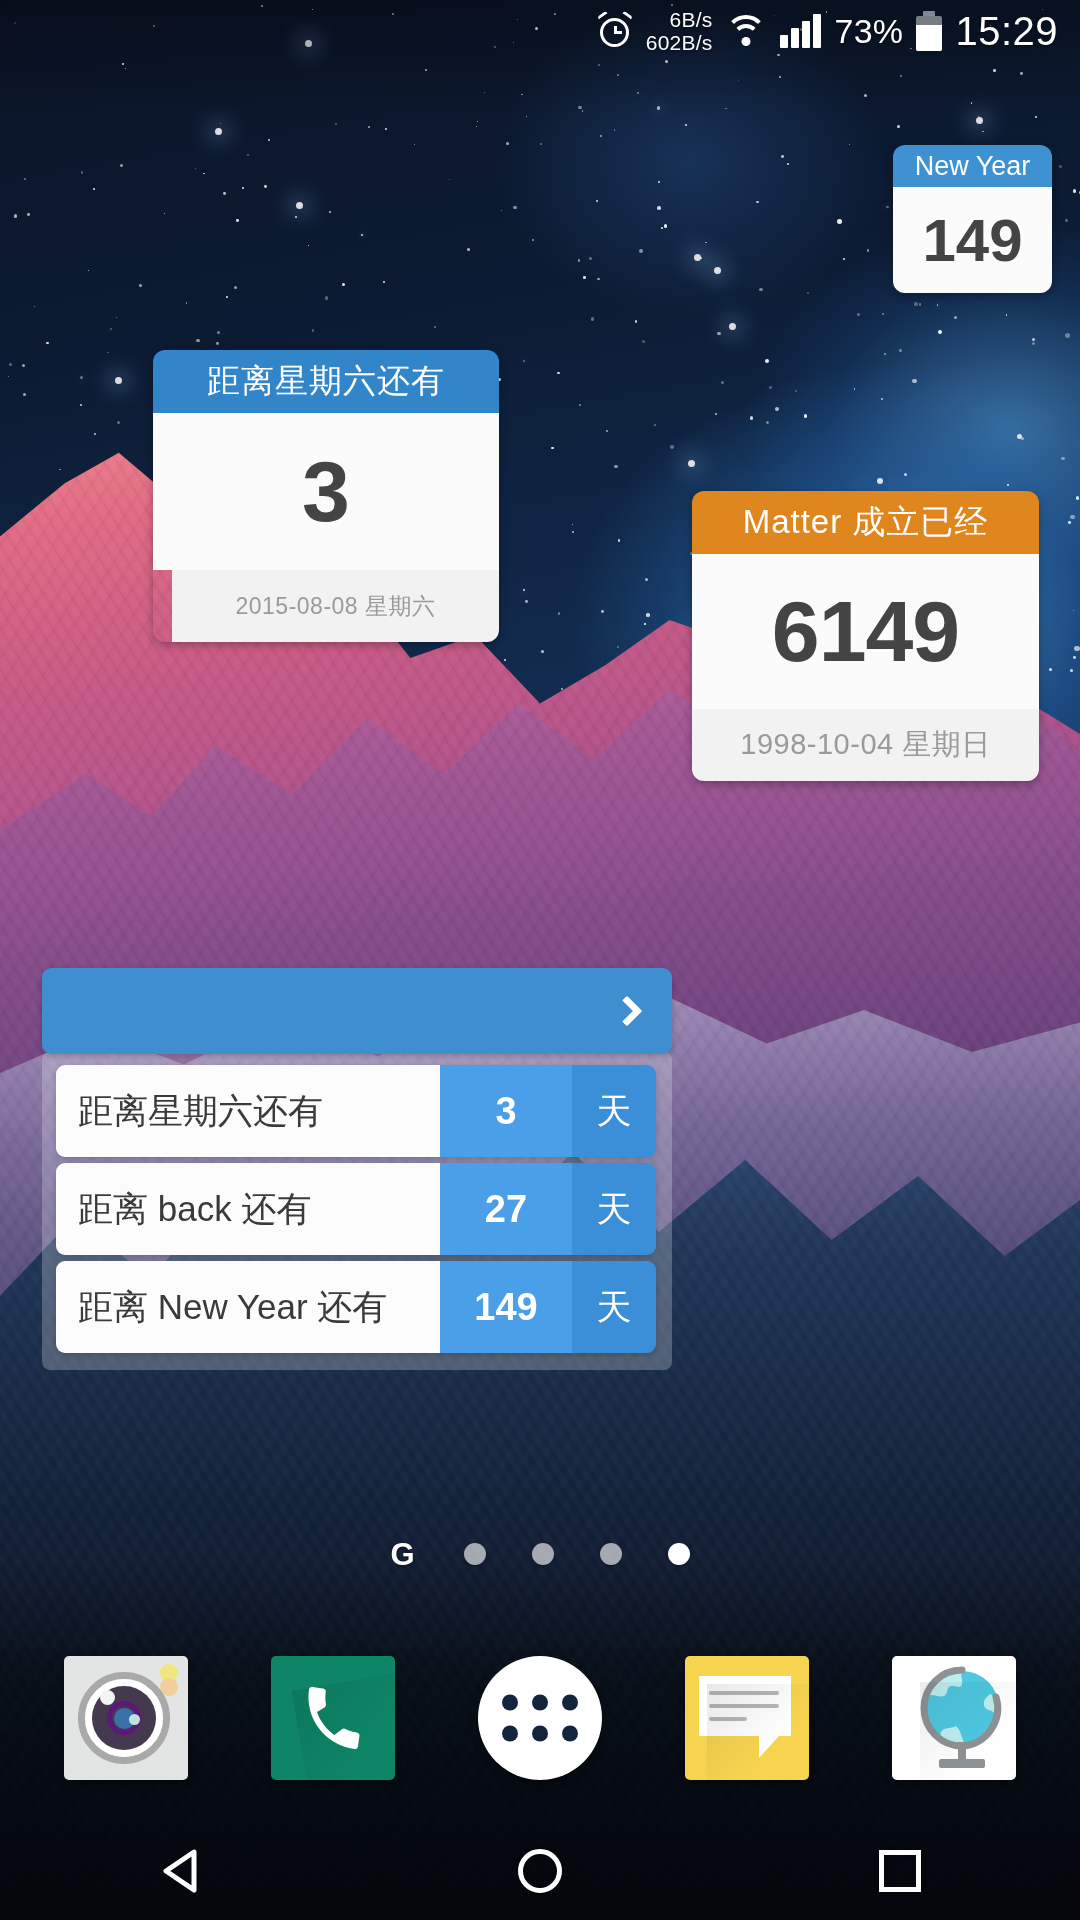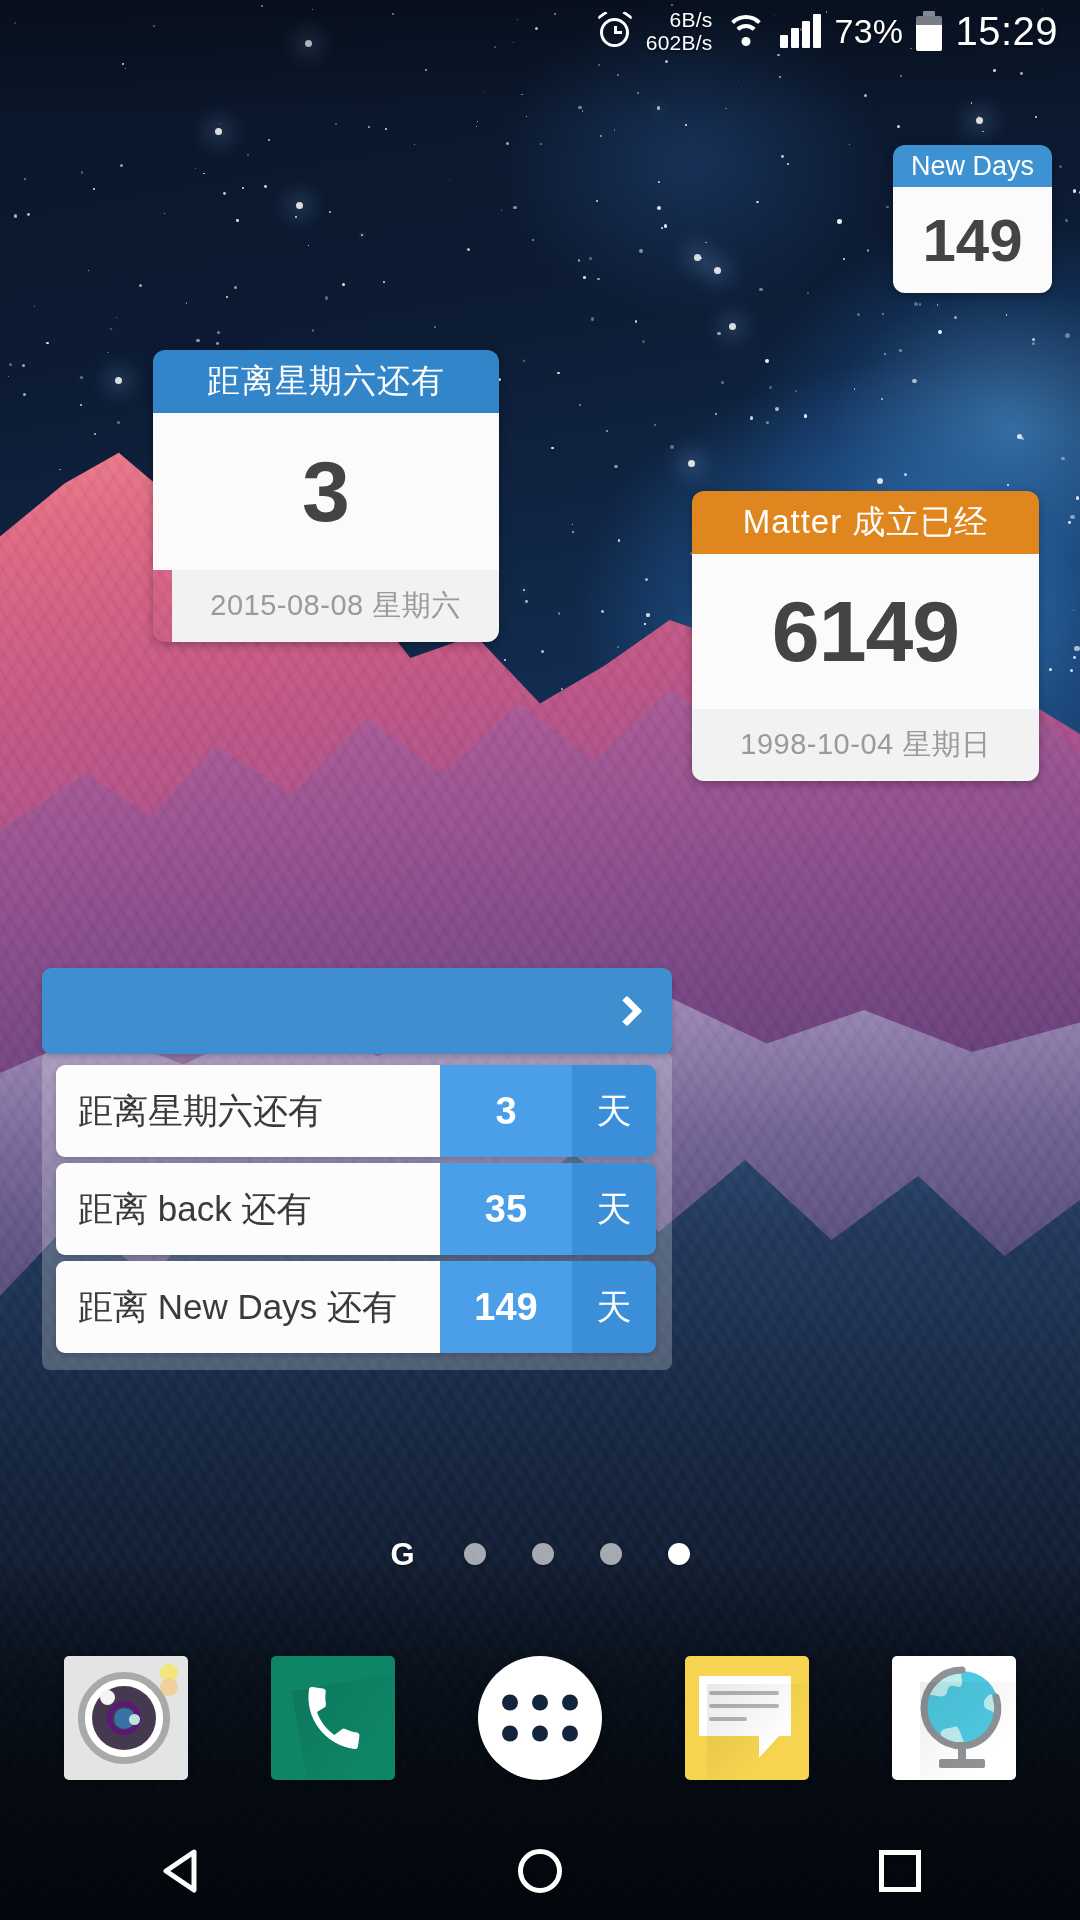--- a/index.html
+++ b/index.html
@@ -133,21 +133,21 @@
 
   
   #w-newyear { left:893px; top:145px; width:159px; height:148px; }
   #w-newyear .hdr  { height:42px; background:#3f92d2; font-size:27px; }
   #w-newyear .body { height:106px; font-size:60px; }
 
   
   #w-saturday { left:153px; top:350px; width:346px; height:292px; }
   #w-saturday .hdr  { height:63px; background:#3185c8; font-size:33px; letter-spacing:1px; }
   #w-saturday .body { height:157px; font-size:86px; }
-  #w-saturday .foot { height:72px; font-size:29px; letter-spacing:.5px;margin-left:19px; }
+  #w-saturday .foot { height:72px; font-size:23px; letter-spacing:.5px;margin-left:19px; }
 
   #w-google-real { left:692px; top:491px; width:347px; height:290px; }
   #w-google-real .hdr  { height:63px; background:#e0861f; font-size:33px; letter-spacing:1px; }
   #w-google-real .body { height:155px; font-size:86px; letter-spacing:-1px; }
   #w-google-real .foot { height:72px; font-size:29px; letter-spacing:.5px; }
   #dm-header {
     position:absolute; left:42px; top:968px; width:630px; height:86px;
     background:#3f8fd0; border-radius:9px;
     display:flex; align-items:center; justify-content:center;
     z-index:13; box-shadow:0 2px 7px rgba(0,0,0,.22);
@@ -862,21 +862,21 @@
   <div class="batt-ic">
     <span class="cap"></span>
       <span class="body">
         <span class="fill"></span>
       </span>
   </div>
   <div class="clock">15:29</div>
 </div>
 
 <div class="card" id="w-newyear">
-  <div class="hdr" style="background: rgb(63, 146, 210);">New Days</div>
+  <div class="hdr" style="background: rgb(63, 146, 210);">New Year</div>
   <div class="body">149</div>
 </div>
 
 <div class="card" id="w-saturday">
   <div class="hdr" style="background: rgb(49, 133, 200);">距离星期六还有</div>
   <div class="body">3</div>
   <div class="foot">2015-08-08 星期六</div>
 </div>
 
 <div class="card" id="w-google-real">
@@ -890,25 +890,25 @@
   <span class="chev"></span>
 </div>
 <div id="dm-rows">
     <div class="dm-row" id="dm-row-0">
       <div class="name">距离星期六还有</div>
       <div class="num" style="background: rgb(74, 159, 232);">3</div>
       <div class="unit" style="background: rgb(59, 143, 216);">天</div>
     </div>
     <div class="dm-row" id="dm-row-1">
       <div class="name">距离 back 还有</div>
-      <div class="num" style="background: rgb(74, 159, 232);">35</div>
+      <div class="num" style="background: rgb(74, 159, 232);">27</div>
       <div class="unit" style="background: rgb(59, 143, 216);">天</div>
     </div>
     <div class="dm-row" id="dm-row-2">
-      <div class="name">距离 New Days 还有</div>
+      <div class="name">距离 New Year 还有</div>
       <div class="num" style="background: rgb(74, 159, 232);">149</div>
       <div class="unit" style="background: rgb(59, 143, 216);">天</div>
     </div>
   </div>
 
 <div id="pageind">
   <span id="g-logo">G</span>
   <span class="pdot"></span>
   <span class="pdot"></span>
   <span class="pdot"></span>

